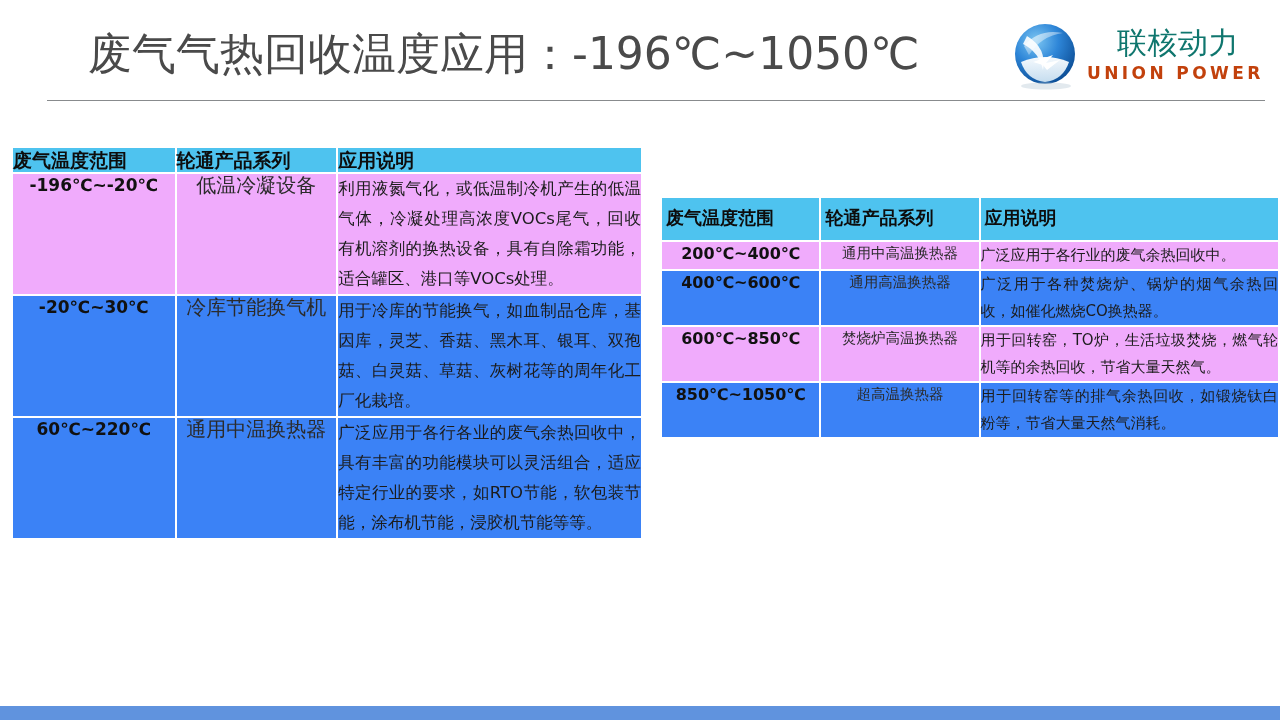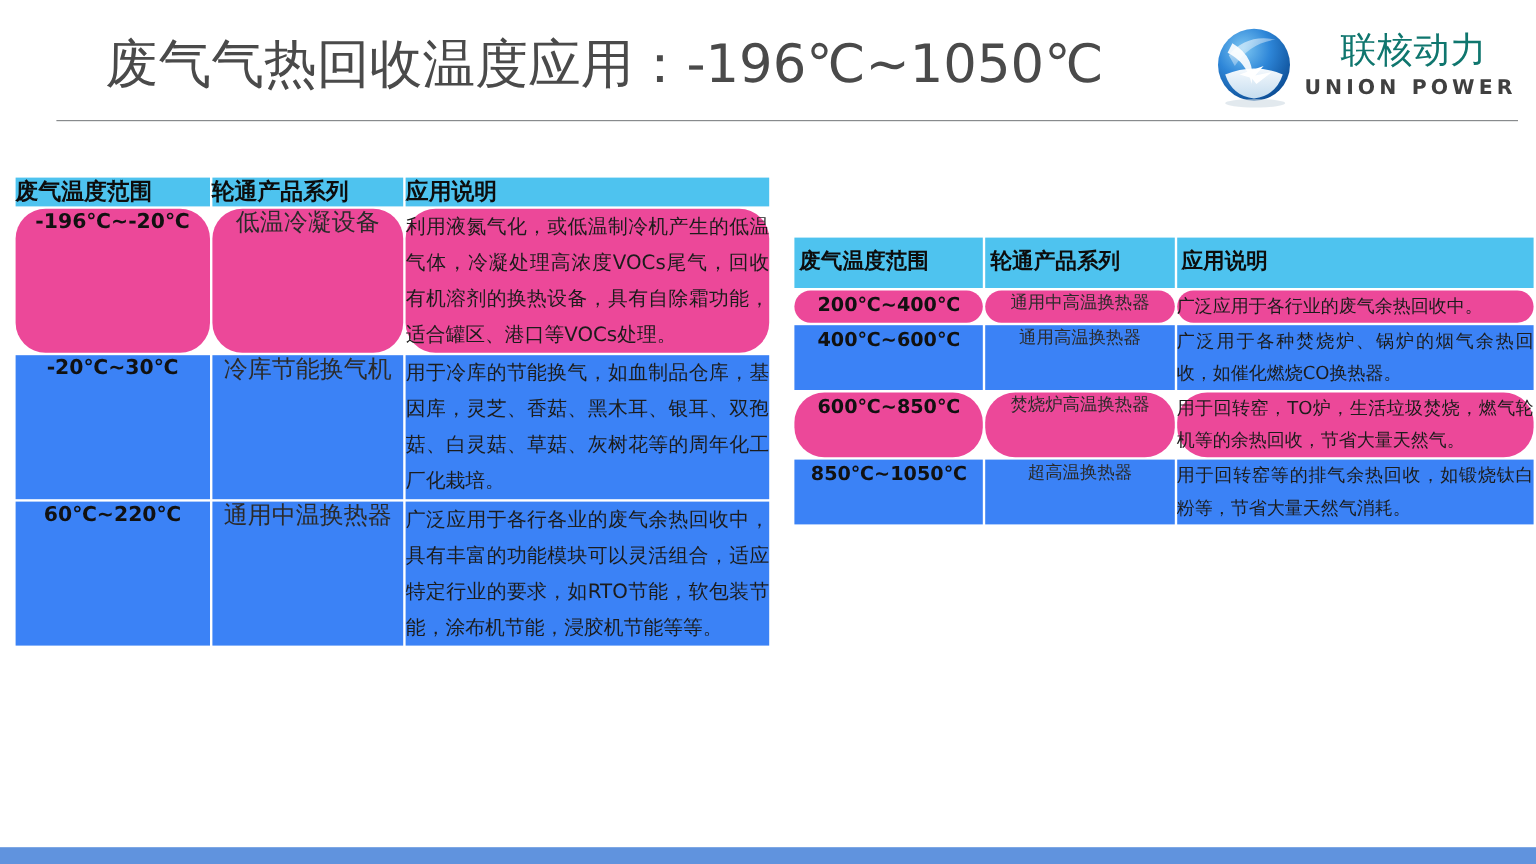--- a/index.html
+++ b/index.html
@@ -25,39 +25,39 @@
 
   
   #logo { position: absolute; left: 1013px; top: 20px; width: 256px; height: 72px; }
   #logo-mark { position: absolute; left: 0; top: 2px; width: 68px; height: 68px; }
   #logo-text { position: absolute; left: 74px; top: 6px; width: 182px; }
   #logo-cn {
     font-size: 30px; line-height: 34px; color: #0f766e; font-weight: normal;
     letter-spacing: 0.5px; white-space: nowrap; text-align: center;
   }
   #logo-en {
-    font-size: 17px; line-height: 22px; color: #404040; font-weight: bold;
+    font-size: 17px; line-height: 22px; color: #c2410c; font-weight: bold;
     letter-spacing: 3.4px; white-space: nowrap; margin-top: 2px;
   }
 
   
   .tbl { position: absolute; border-collapse: separate; border-spacing: 2px; }
   #table-left  { left: 11px; top: 146px; width: 632px; }
   #table-right { left: 660px; top: 196px; width: 620px; }
 
   .tbl td, .tbl th { vertical-align: top; padding: 0; }
 
   .hdr-cell {
     background: #4ec3ef; color: #0d0d0d; font-weight: bold;
     text-align: left; font-size: 19px; line-height: 24px;
     padding: 9px 4px 11px 4px; white-space: nowrap;
   }
   #table-right .hdr-cell { font-size: 18px; padding: 8px 4px 10px 4px; }
 
-  .row-gray .cell { background: #ec4899; border-radius: 25px; }
+  .row-gray .cell { background: #f0abfc; }
   .row-blue .cell { background: #3b82f6; }
 
   .cell { padding: 9px 10px 12px 10px; }
   .c-range {
     text-align: center; font-weight: bold; font-size: 17px; line-height: 23px;
     color: #111; white-space: nowrap;
   }
   .c-series {
     text-align: center; font-size: 20px; line-height: 23px; color: #2b2b2b;
     white-space: nowrap;

